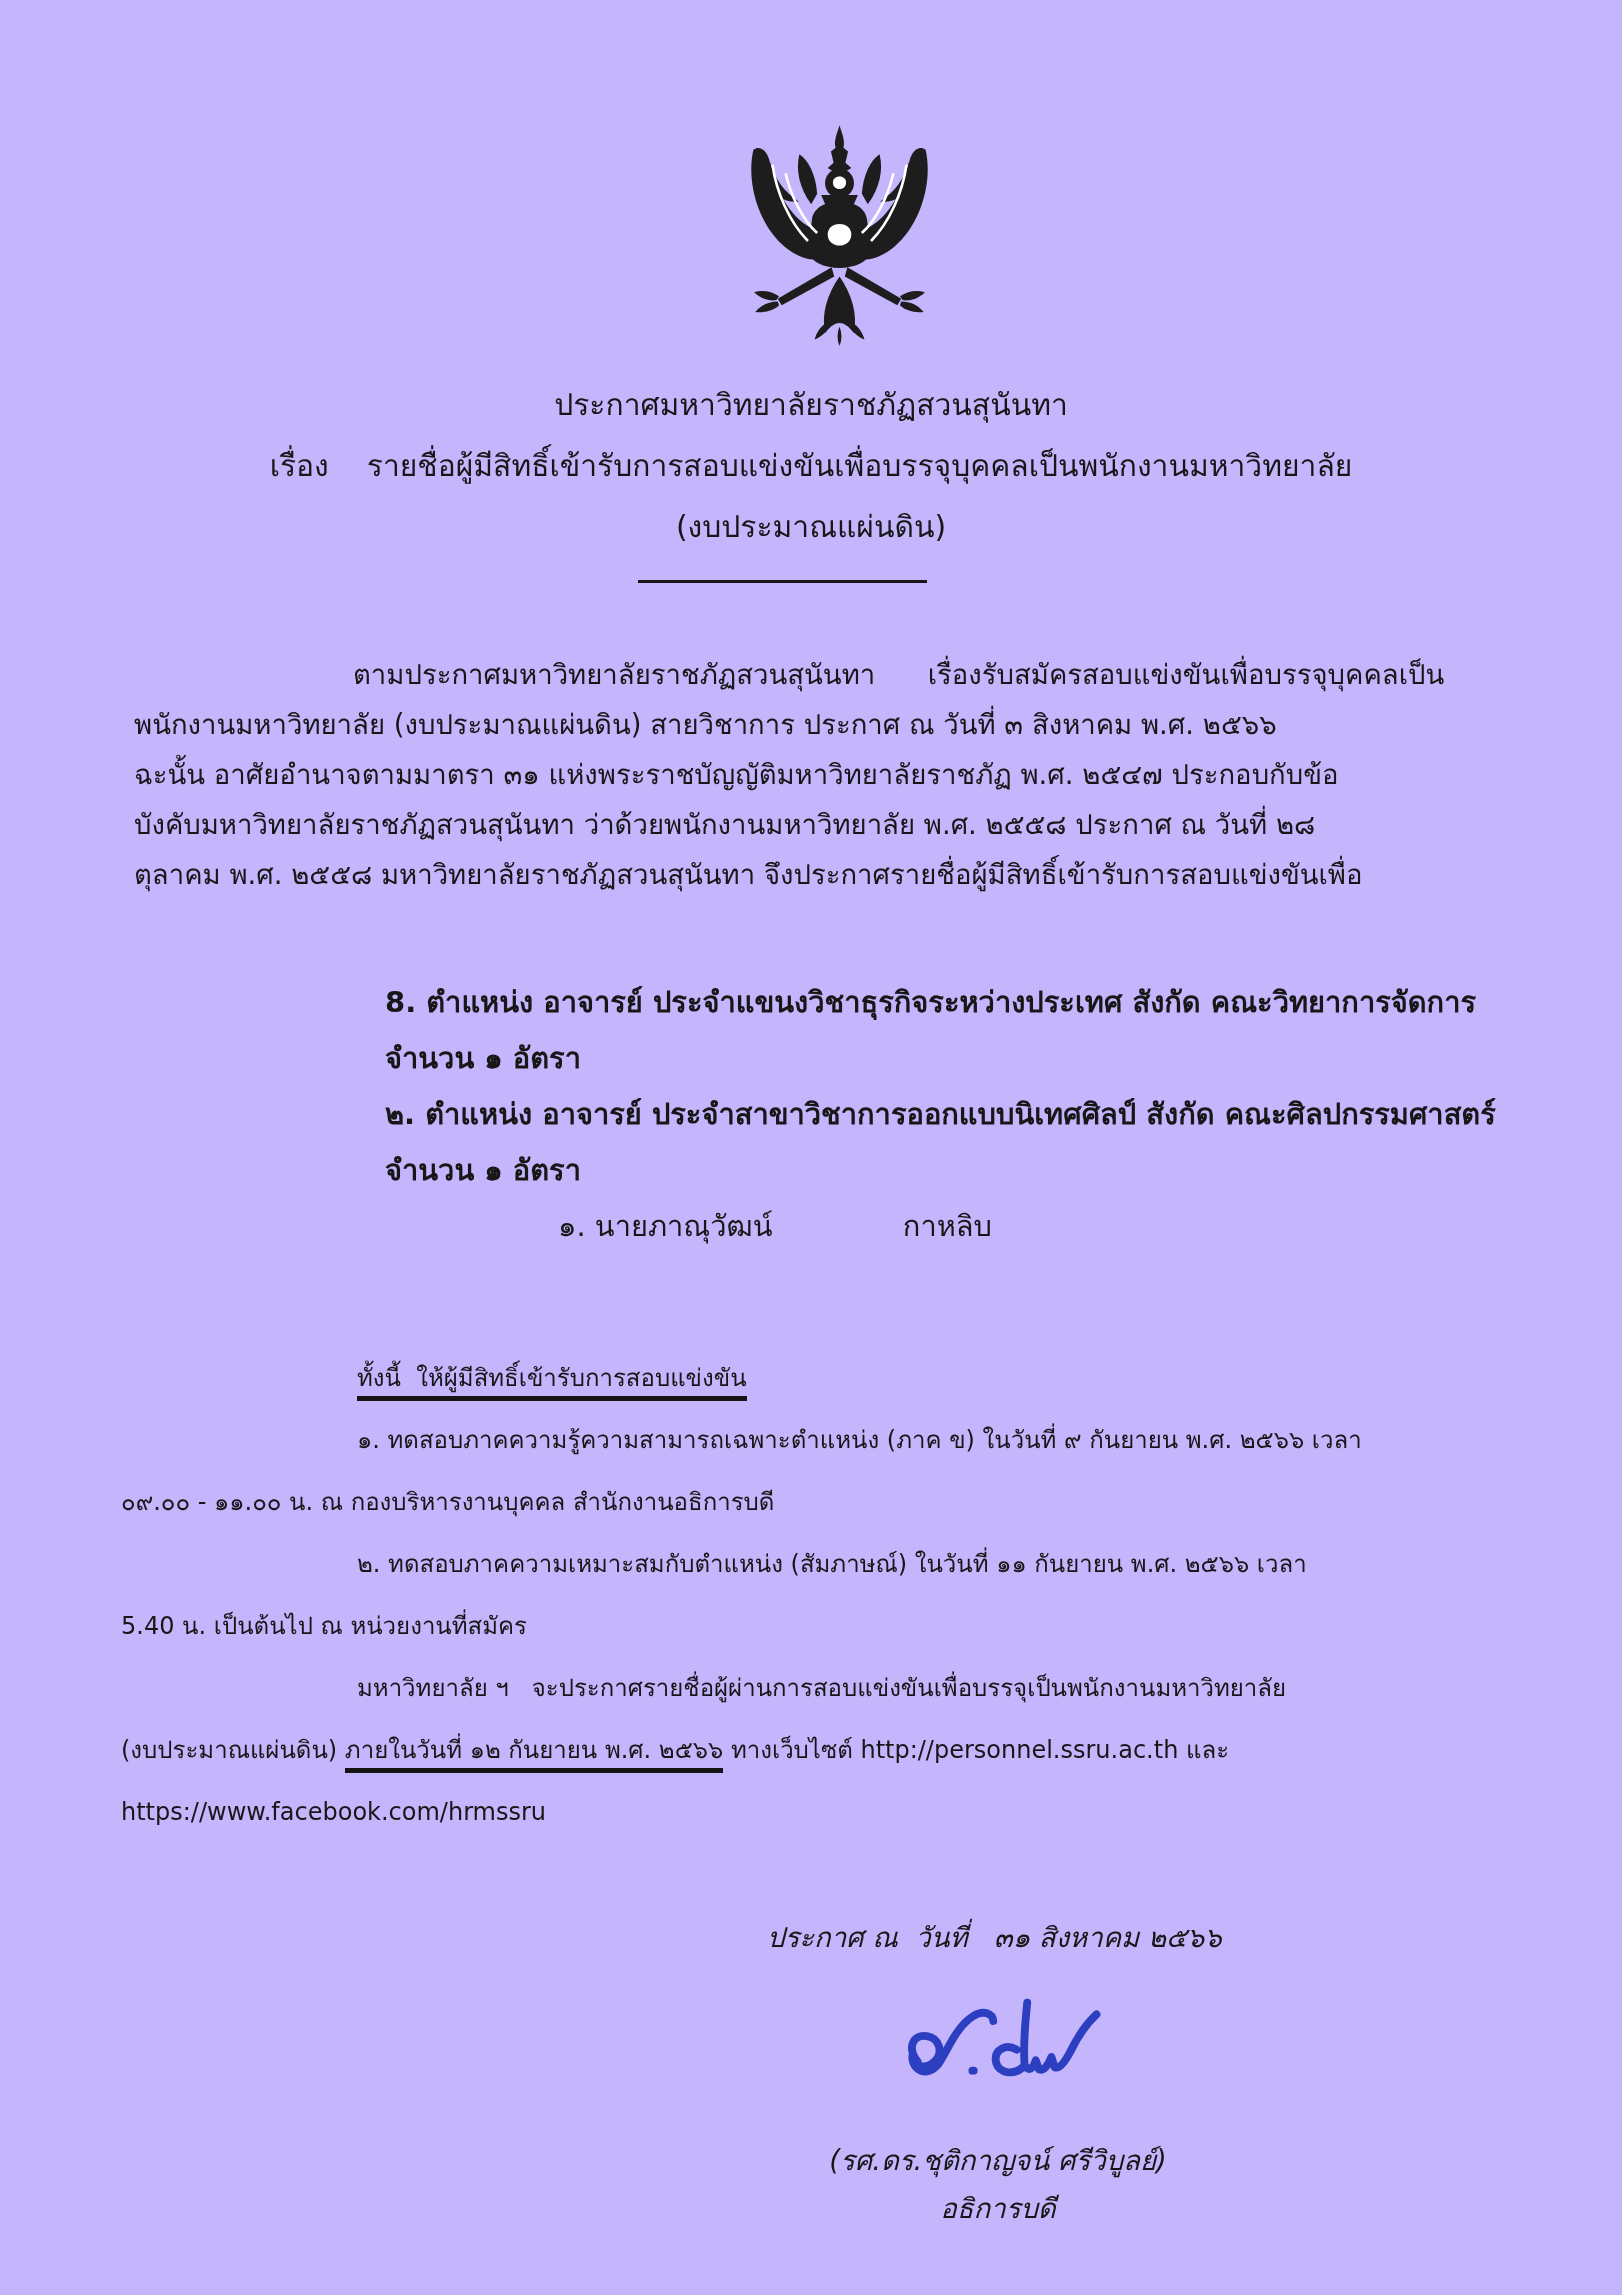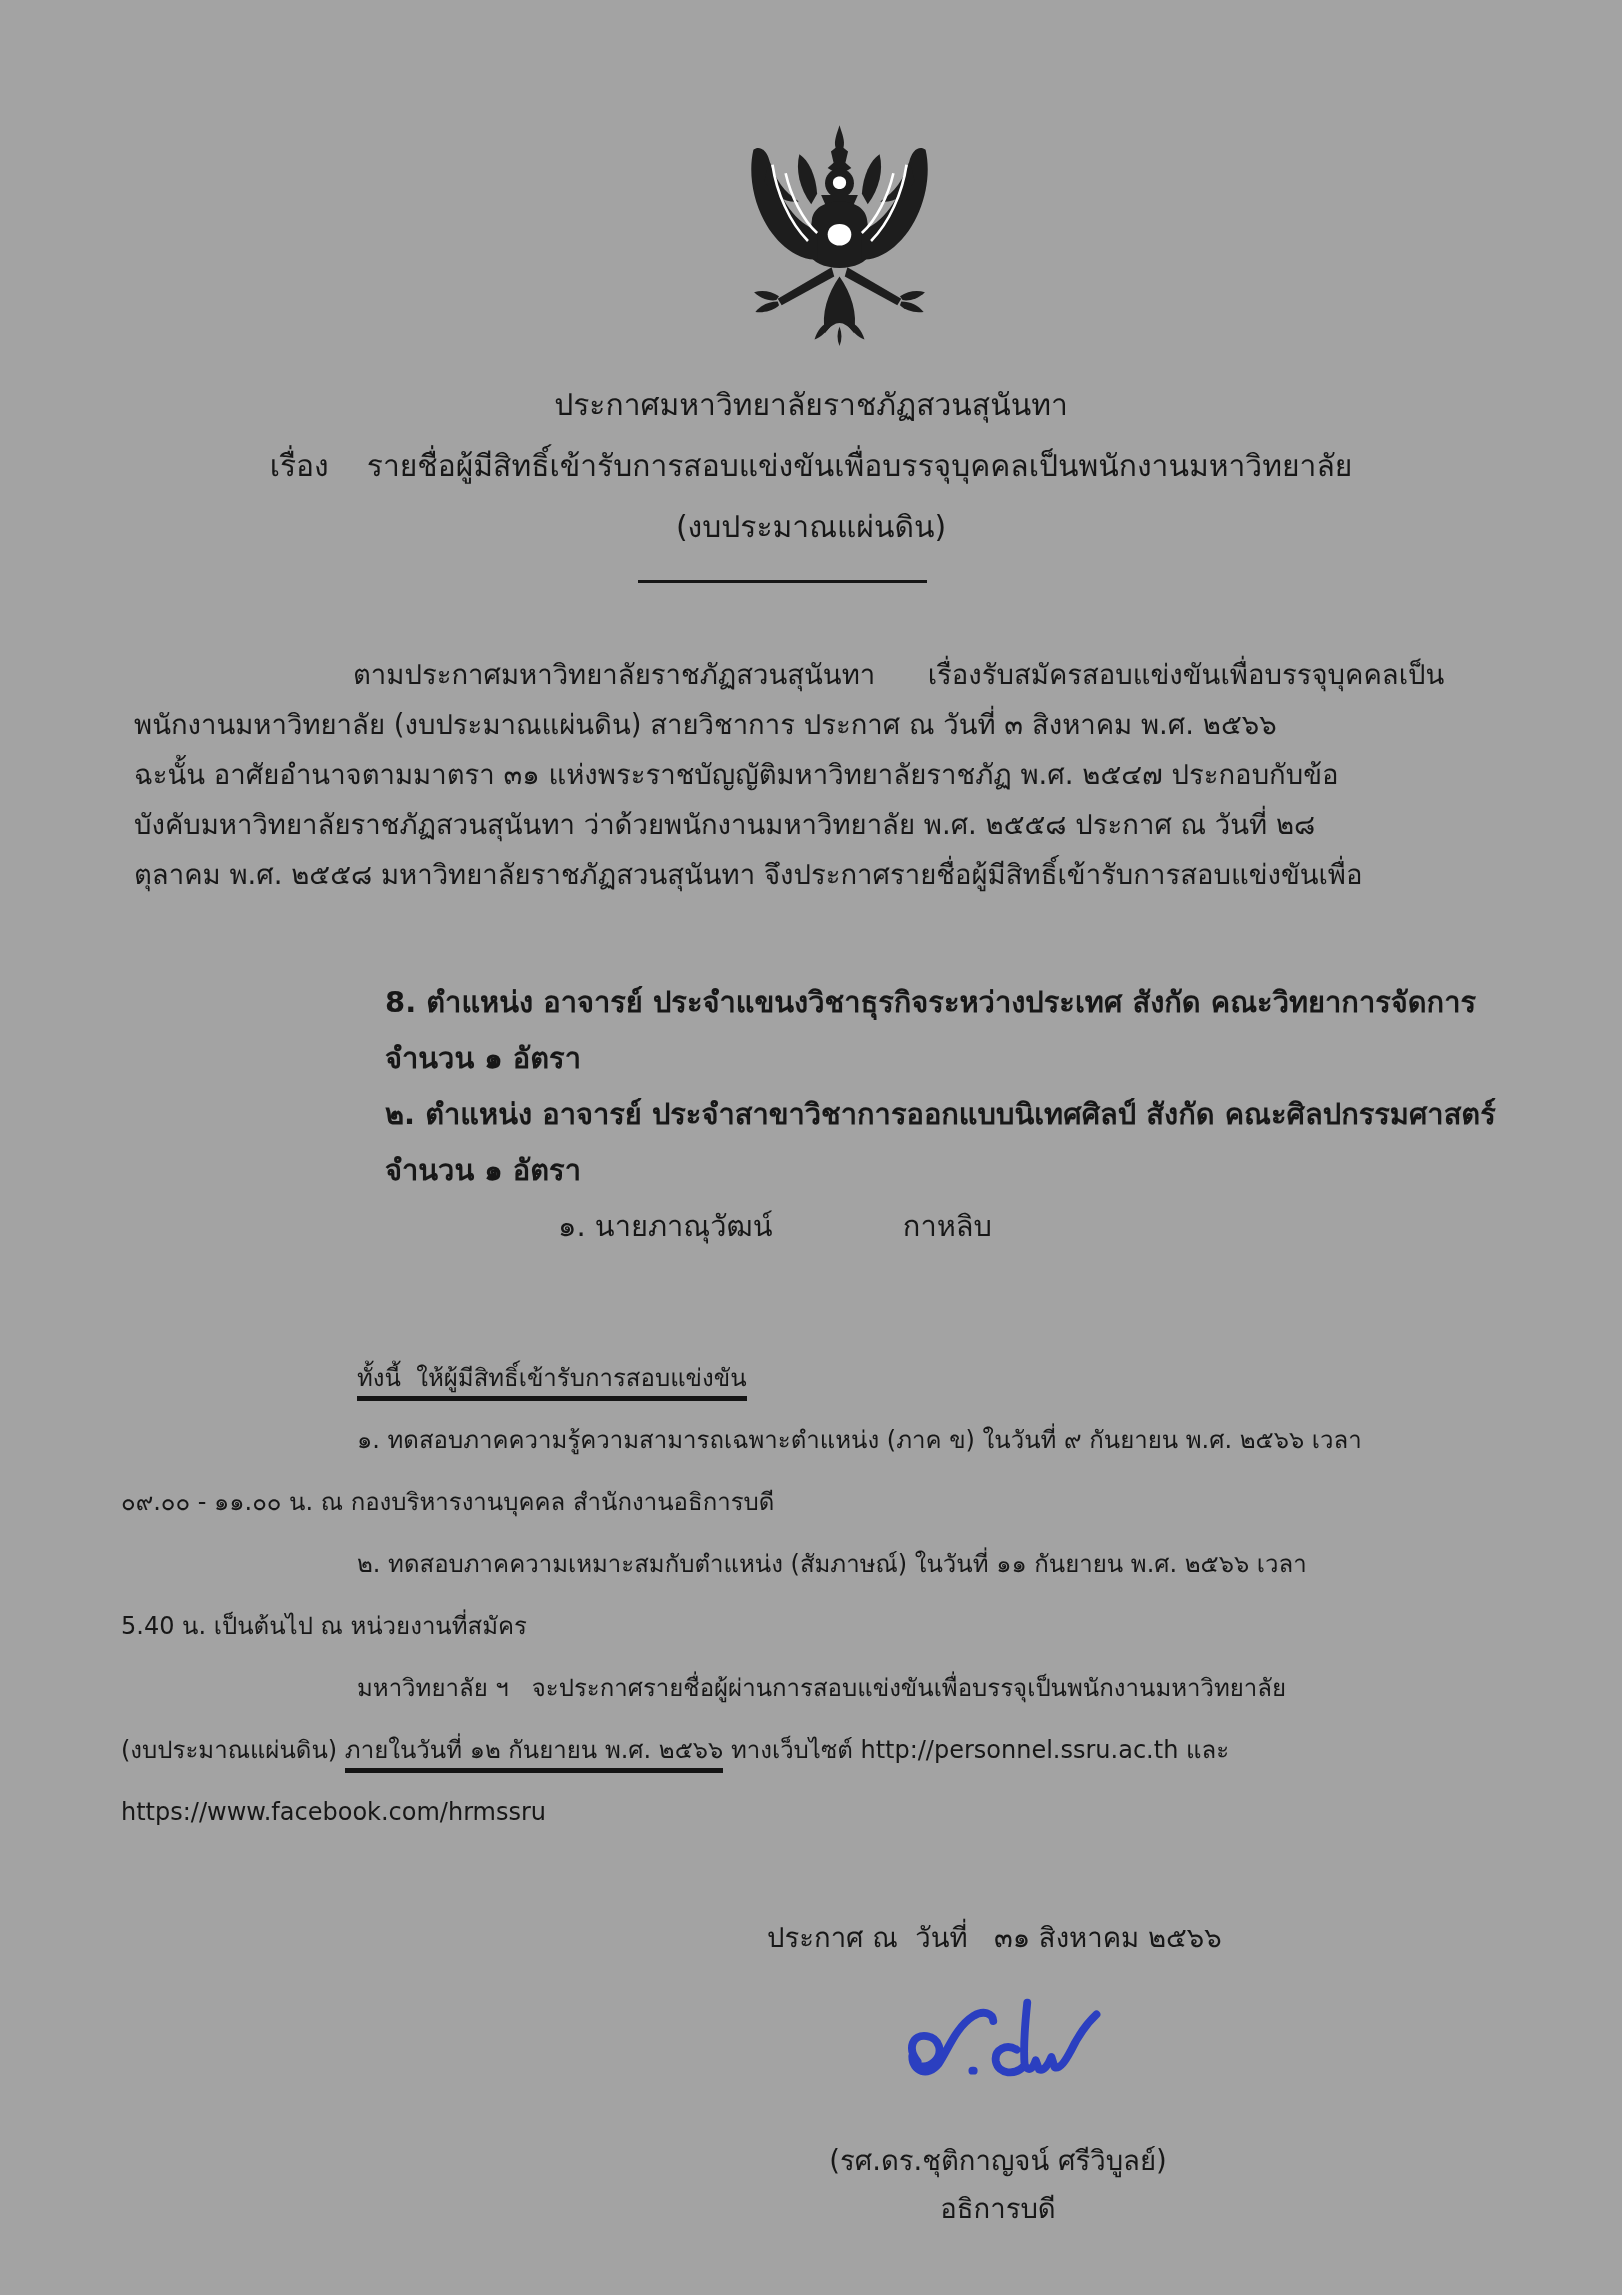--- a/index.html
+++ b/index.html
@@ -1,19 +1,19 @@
 <!DOCTYPE html>
 <html style="font-size:10.5px"><head>
 <meta charset="utf-8">
 <style>
   html,body { margin:0; padding:0; background:#e8e8e8; }
   .page {
     position:relative;
     width:1622px; height:2295px;
-    background:#a3a3a3;
+    background:#c4b5fd;
     overflow:hidden;
     font-family:"DejaVu Sans", sans-serif;
     color:#171717;
   }
   .line { white-space:pre; }
 
   
   .emblem { position:absolute; left:738px; top:124px; width:203px; height:230px; }
 
   
@@ -46,21 +46,21 @@
   .instructions {
     position:absolute; top:1347px; left:121px; width:1400px;
     font-size:24px; line-height:62px;
   }
   .indent2 { padding-left:236px; }
   .u-thick { border-bottom:5.2px solid #141414; padding-bottom:3.9px; }
 
   
   .sign-block {
     position:absolute; left:746px; top:1914px; width:504px;
-    font-size:27.5px; text-align:center;
+    font-size:27.5px; text-align:center;font-style:italic;
   }
   .sign-date { text-align:left; padding-left:21px; line-height:46px; white-space:pre; }
   .sign-svg { margin-top:25px; width:209px; height:121px; }
   .sign-name { margin-top:28px; line-height:41px; white-space:pre; }
   .sign-title { margin-top:6.5px; line-height:41px; white-space:pre; }
 </style>
 </head>
 <body>
 
 <div class="page">

